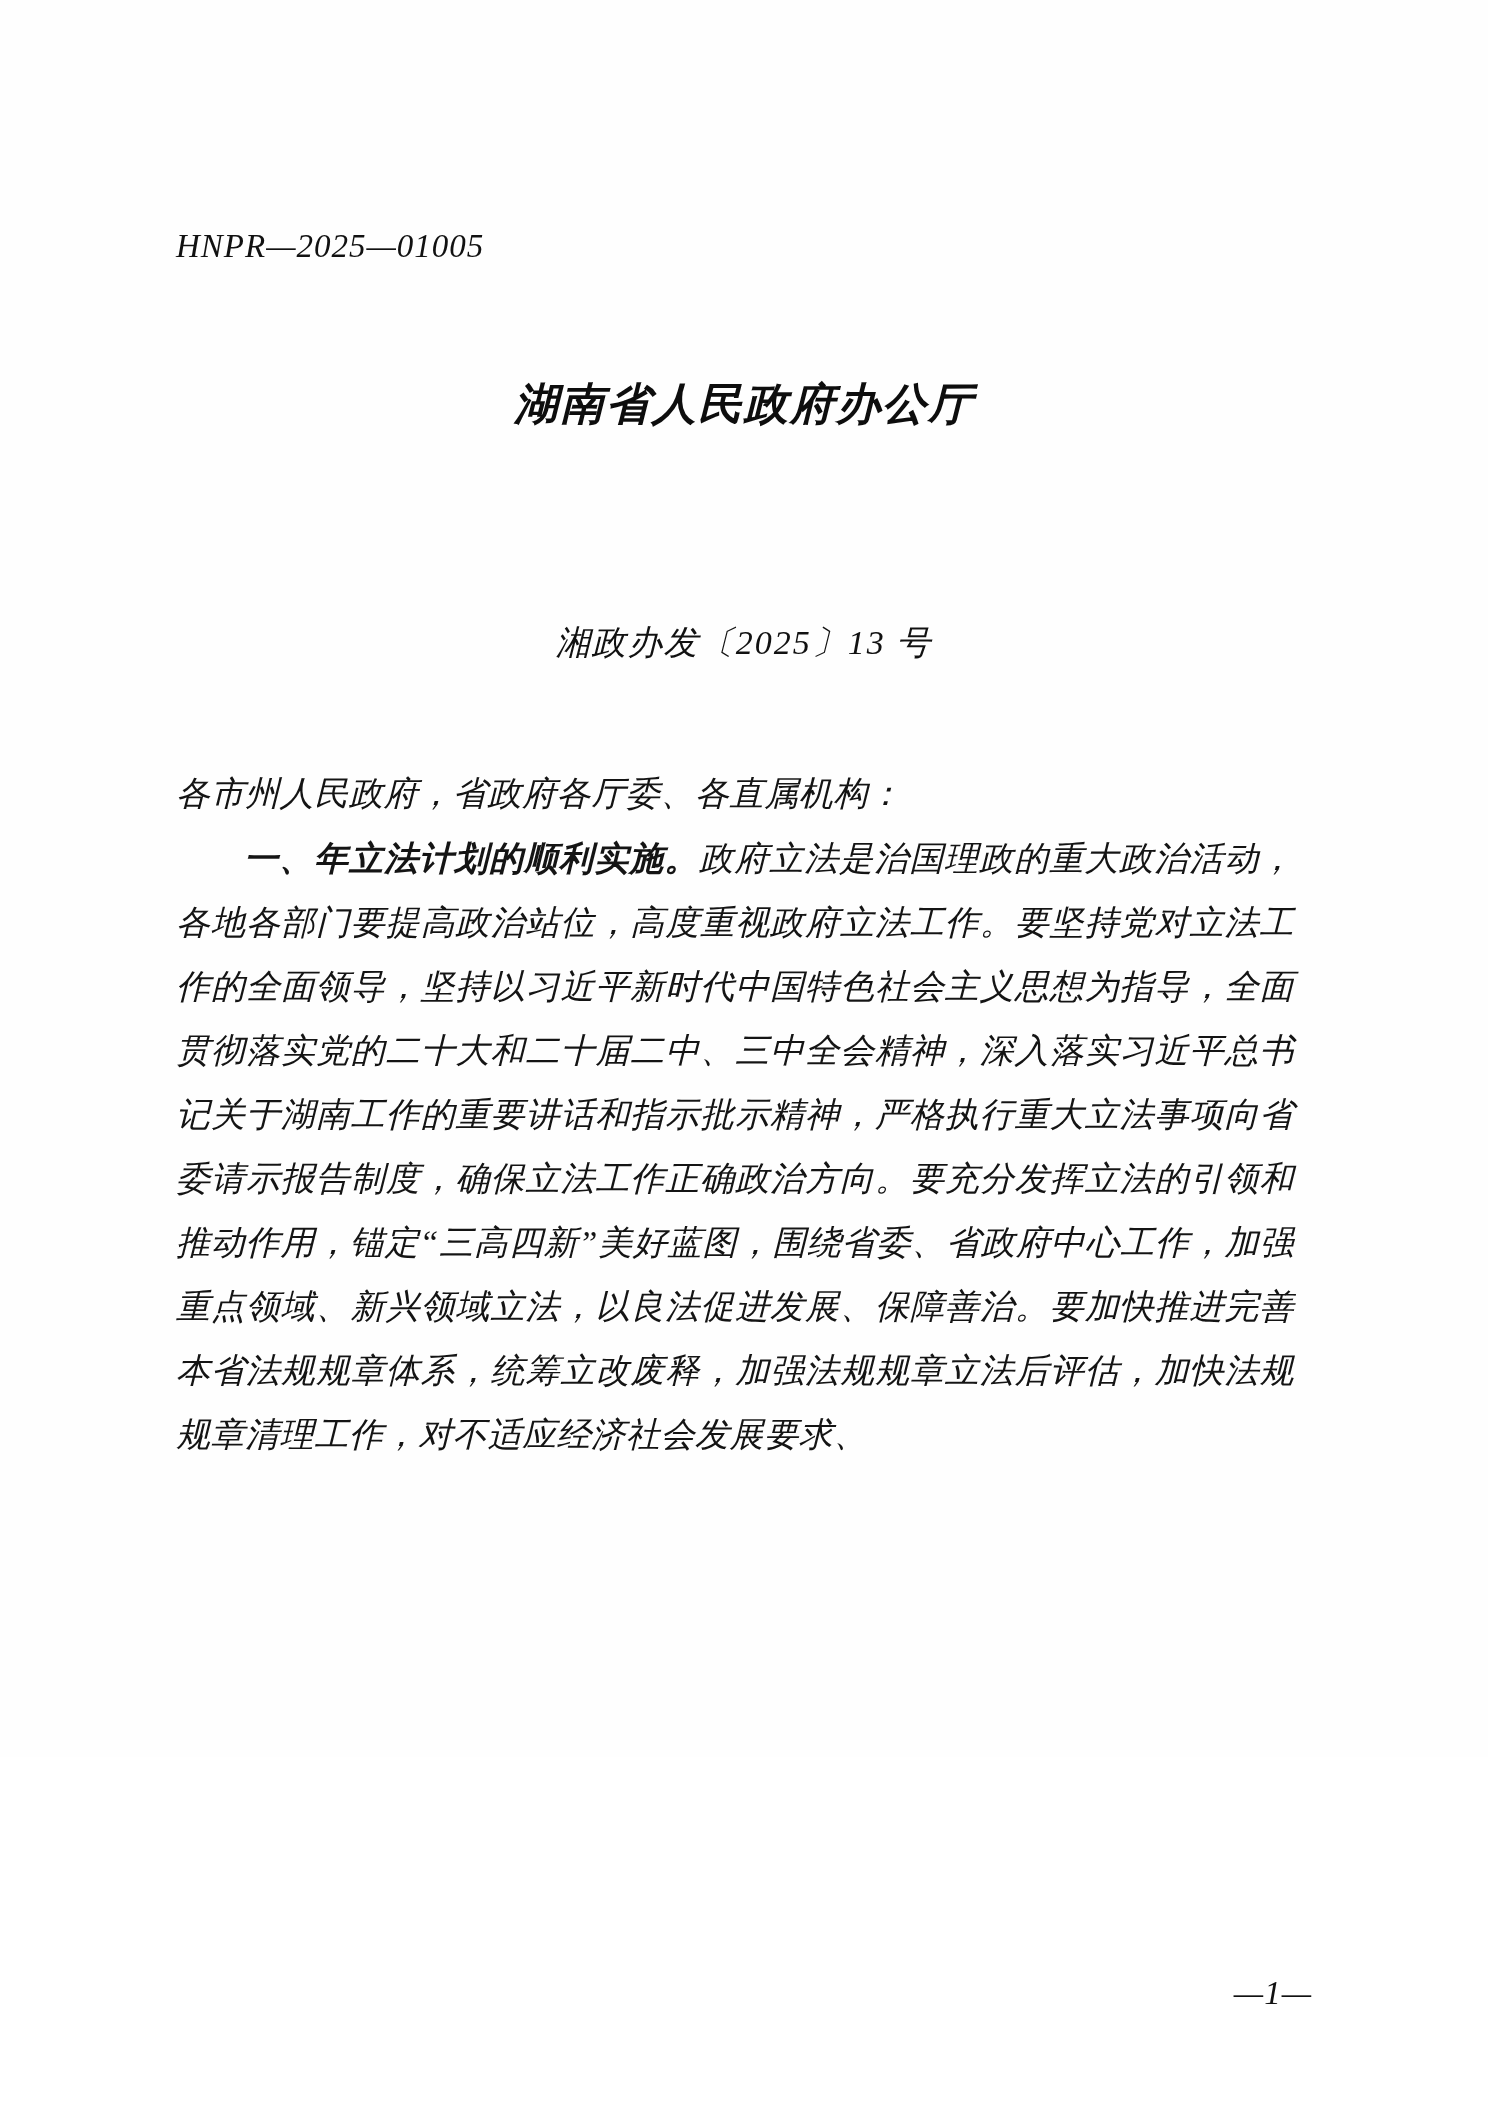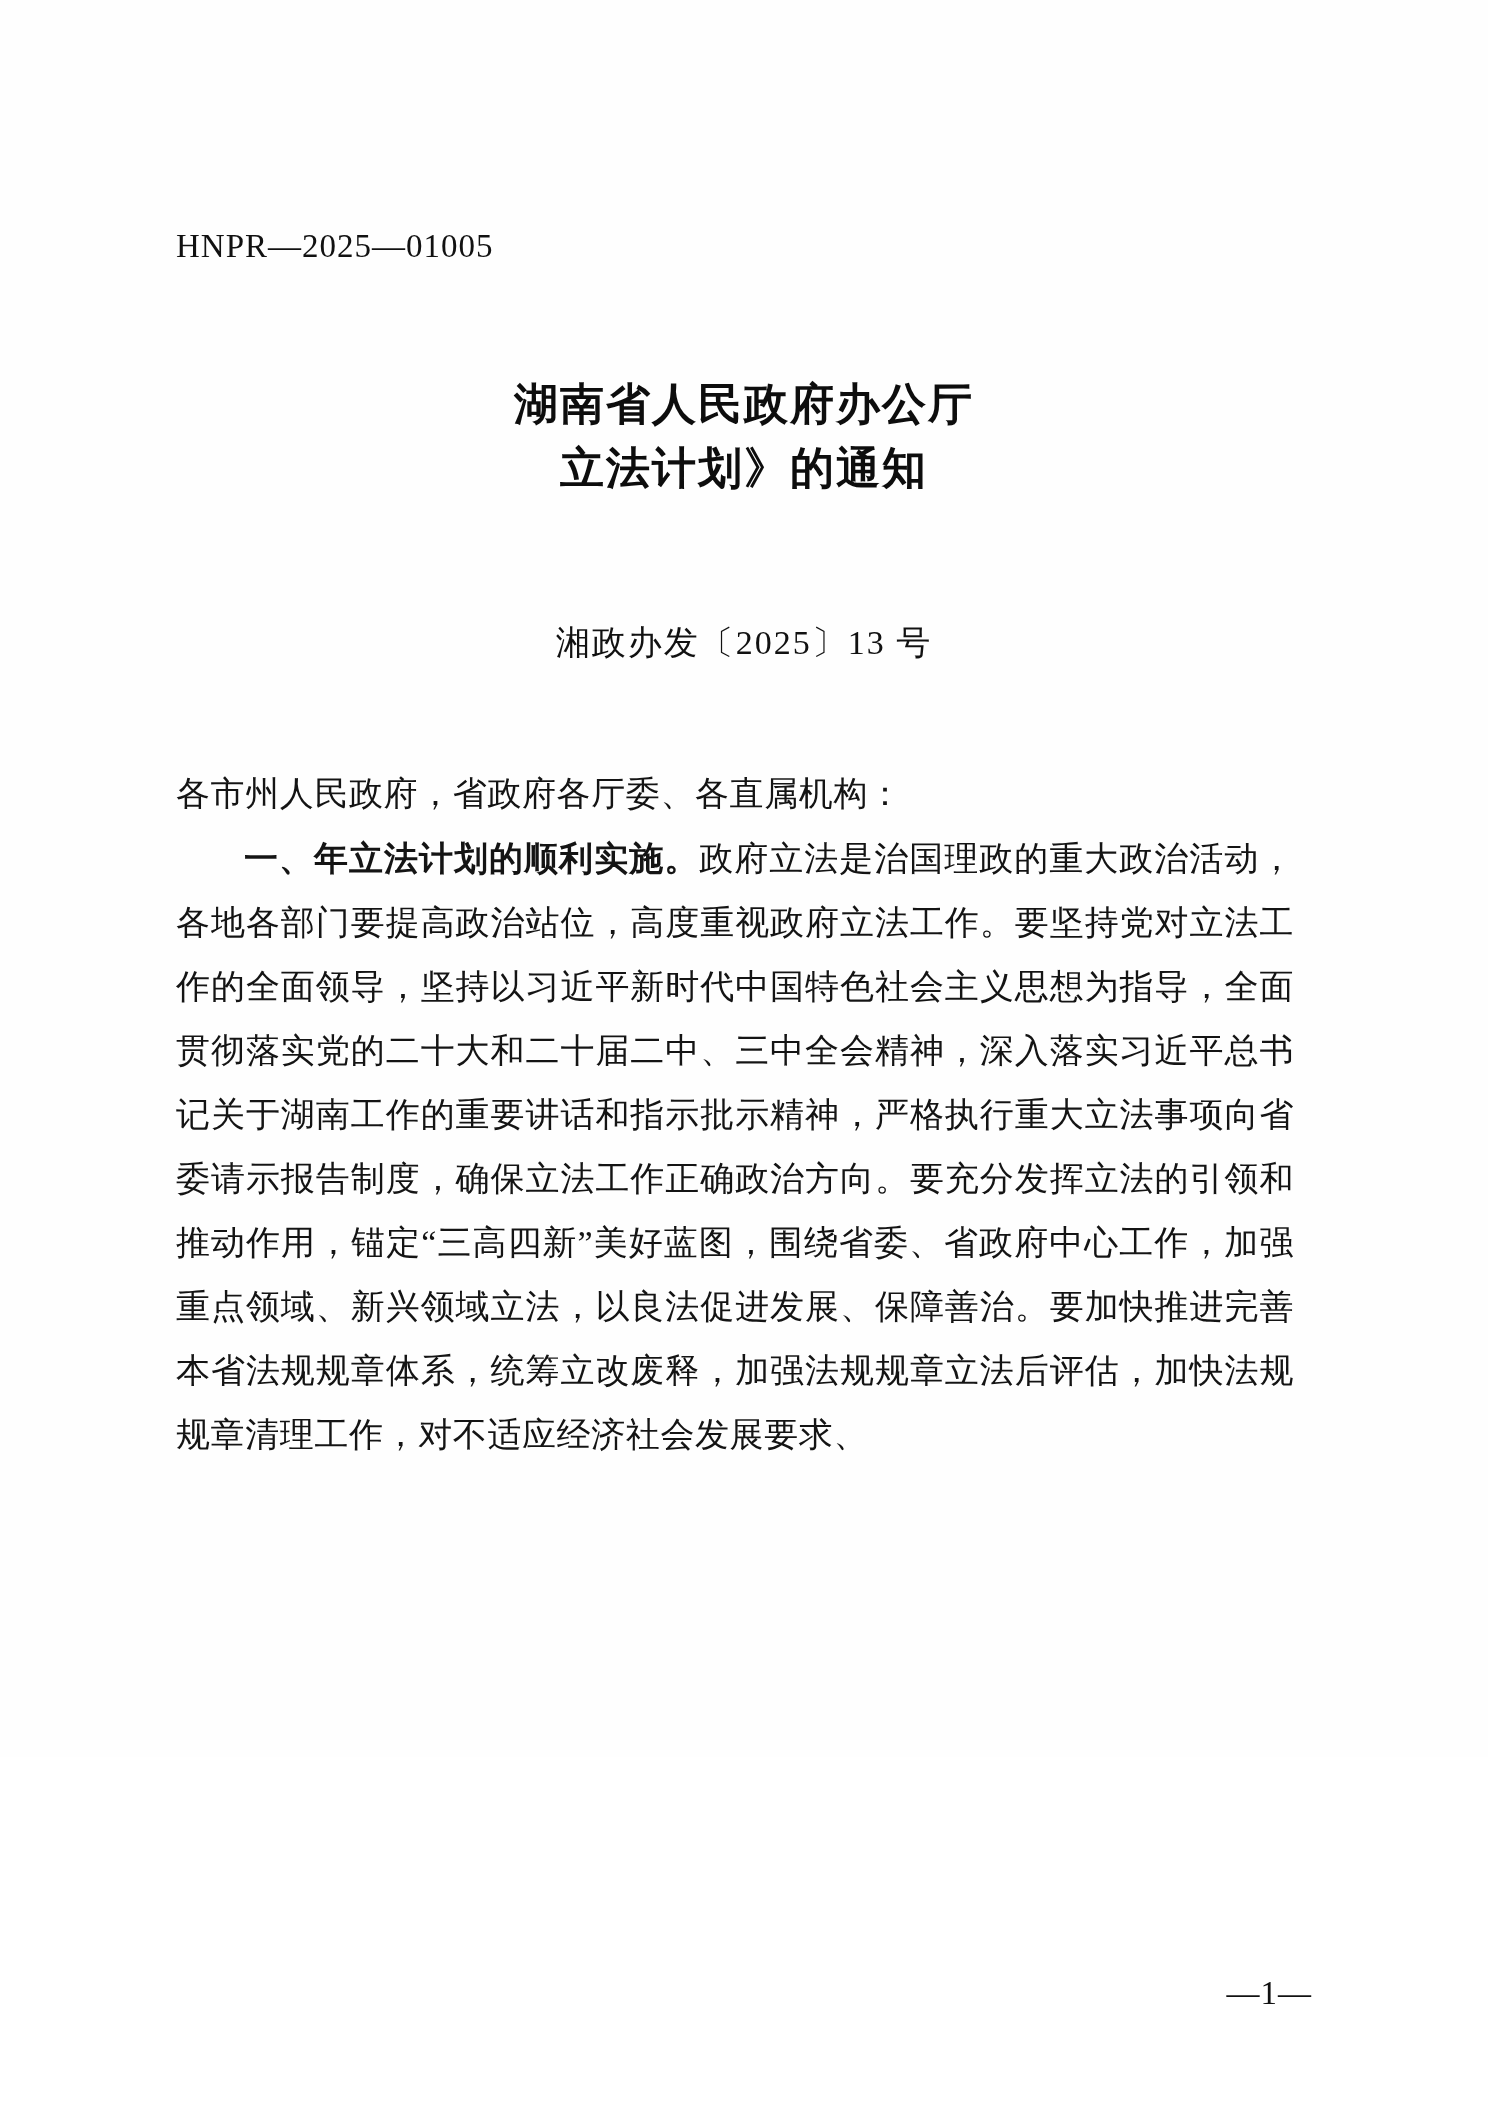--- a/index.html
+++ b/index.html
@@ -15,20 +15,21 @@
     color: #1a1a1a;
     position: relative;
     overflow: hidden;
   }
   .page {
     position: absolute;
     top: 0; left: 0;
     width: 1488px;
     height: 1757px;
     background: #fefefe;
+    font-style: italic;
   }
   .content {
     position: absolute;
     left: 176px;
     top: 0;
     width: 1136px;
     height: 2104px;
   }
   .doc-number {
     position: absolute;
@@ -103,21 +104,20 @@
 </head>
 <body>
 
 <div class="page">
   <div class="content">
 
     <div class="doc-number">HNPR—2025—01005</div>
 
     <div class="title-block">
       <div class="title-line">湖南省人民政府办公厅</div>
-      <div class="title-line">立法计划》的通知</div>
     </div>
 
     <div class="doc-code">湘政办发〔2025〕13 号</div>
 
     <div class="body-text">
       <p class="para">各市州人民政府，省政府各厅委、各直属机构：</p>
       <p class="para indent"><span class="bold-lead">一、年立法计划的顺利实施。</span><span>政府立法是治国理政的重大政治活动，各地各部门要提高政治站位，高度重视政府立法工作。要坚持党对立法工作的全面领导，坚持以习近平新时代中国特色社会主义思想为指导，全面贯彻落实党的二十大和二十届二中、三中全会精神，深入落实习近平总书记关于湖南工作的重要讲话和指示批示精神，严格执行重大立法事项向省委请示报告制度，确保立法工作正确政治方向。要充分发挥立法的引领和推动作用，锚定“三高四新”美好蓝图，围绕省委、省政府中心工作，加强重点领域、新兴领域立法，以良法促进发展、保障善治。要加快推进完善本省法规规章体系，统筹立改废释，加强法规规章立法后评估，加快法规规章清理工作，对不适应经济社会发展要求、</span></p>
     </div>
 
     <div class="page-number">—1—</div>

